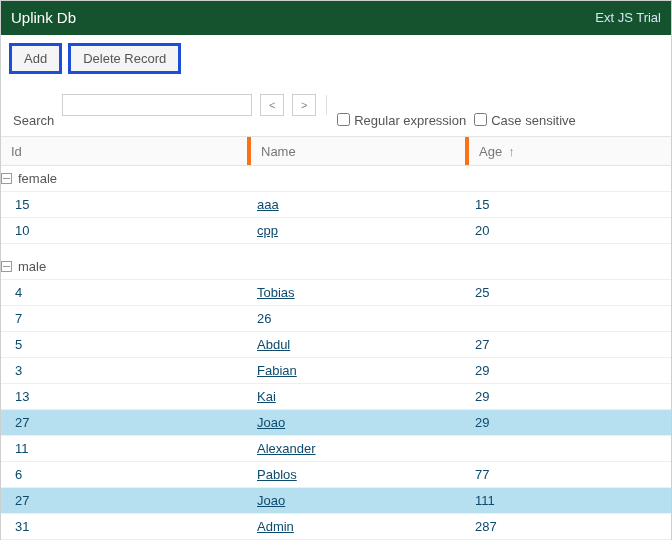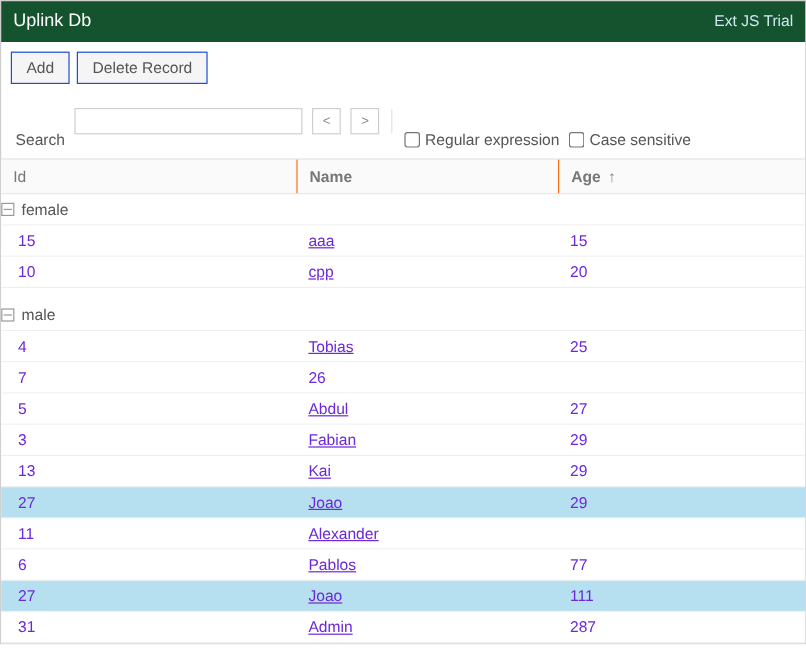--- a/index.html
+++ b/index.html
@@ -2,42 +2,42 @@
 <html><head>
 <meta charset="utf-8">
 <style>
   * { box-sizing: border-box; margin: 0; padding: 0; }
   body { font-family: "Helvetica Neue", Arial, sans-serif; font-size: 13px; color: #404040; background: #fff; }
   .panel { width: 672px; border: 1px solid #cfcfcf; }
   .panel-head { background: #14532d; color: #fff; height: 34px; line-height: 34px; padding: 0 10px; display: flex; justify-content: space-between; }
   .panel-title { font-size: 15px; font-weight: 400; }
   .panel-trial { color: #cfe8f1; font-size: 13px; }
   .toolbar { padding: 8px 8px 4px 8px; display: flex; gap: 6px; }
-  .btn { background: #f5f5f5; border: 1px solid #1d4ed8; color: #555; padding: 5px 12px; font-size: 13px; cursor: pointer; }
+  .btn { background: #f5f5f5; border: 3px solid #1d4ed8; color: #555; padding: 5px 12px; font-size: 13px; cursor: pointer; }
   .searchbar { display: flex; align-items: center; gap: 8px; padding: 4px 12px 8px 12px; }
   .searchbar label { color: #555; margin-top: 31px; }
   .search-input { width: 190px; height: 22px; border: 1px solid #cfcfcf; padding: 0 4px; font-size: 13px; }
   .nav-btn { width: 24px; height: 22px; border: 1px solid #cfcfcf; background: #fff; color: #888; font-size: 11px; cursor: pointer; padding: 0; }
   .sep { width: 1px; height: 20px; background: #e0e0e0; margin: 0 2px; }
-  .chk { display: flex; align-items: center; gap: 4px; color: #555; }
+  .chk { display: flex; gap: 4px; color: #555; }
   .chk input { width: 13px; height: 13px; }
   .grid-head { display: flex; background: #fafafa; border-top: 1px solid #e4e4e4; border-bottom: 1px solid #e4e4e4; height: 30px; }
   .col { display: flex; align-items: center; padding: 0 10px; color: #777; }
-  .col-bl { border-left: 1px solid #f97316; font-weight: bold; }
+  .col-bl { border-left: 4px solid #f97316; }
   .c-id   { width: 246px; align-items: center; }
   .c-name { width: 218px; }
   .c-age  { flex: 1; text-align: center; }
   .sort-arrow { margin-left: 6px; color: #888; }
   .group-spacer { height: 10px; background: #fff; }
   .group-head { display: flex; align-items: center; height: 26px; padding: 0 0; background: #fff; border-bottom: 1px solid #efefef; color: #555; }
   .group-icon { width: 11px; height: 11px; border: 1px solid #9a9a9a; margin-right: 6px; position: relative; }
   .group-icon::after { content: ""; position: absolute; left: 1px; right: 1px; top: 4px; height: 1px; background: #9a9a9a; }
   .row { display: flex; height: 26px; align-items: center; border-bottom: 1px solid #efefef; background: #fff; }
   .row.sel { background: #b6e0ef; }
-  .cell { padding: 0 10px; color: #6d28d9; }
+  .cell { padding: 0 10px; color: #0c4a6e; }
   .cell.id   { width: 246px; padding-left: 14px; }
   .cell.name { width: 218px; text-decoration: underline; }
   .cell.age  { flex: 1; }
 </style>
 </head>
 <body>
 
 <div class="panel">
   <div class="panel-head">
     <span class="panel-title">Uplink Db</span>

